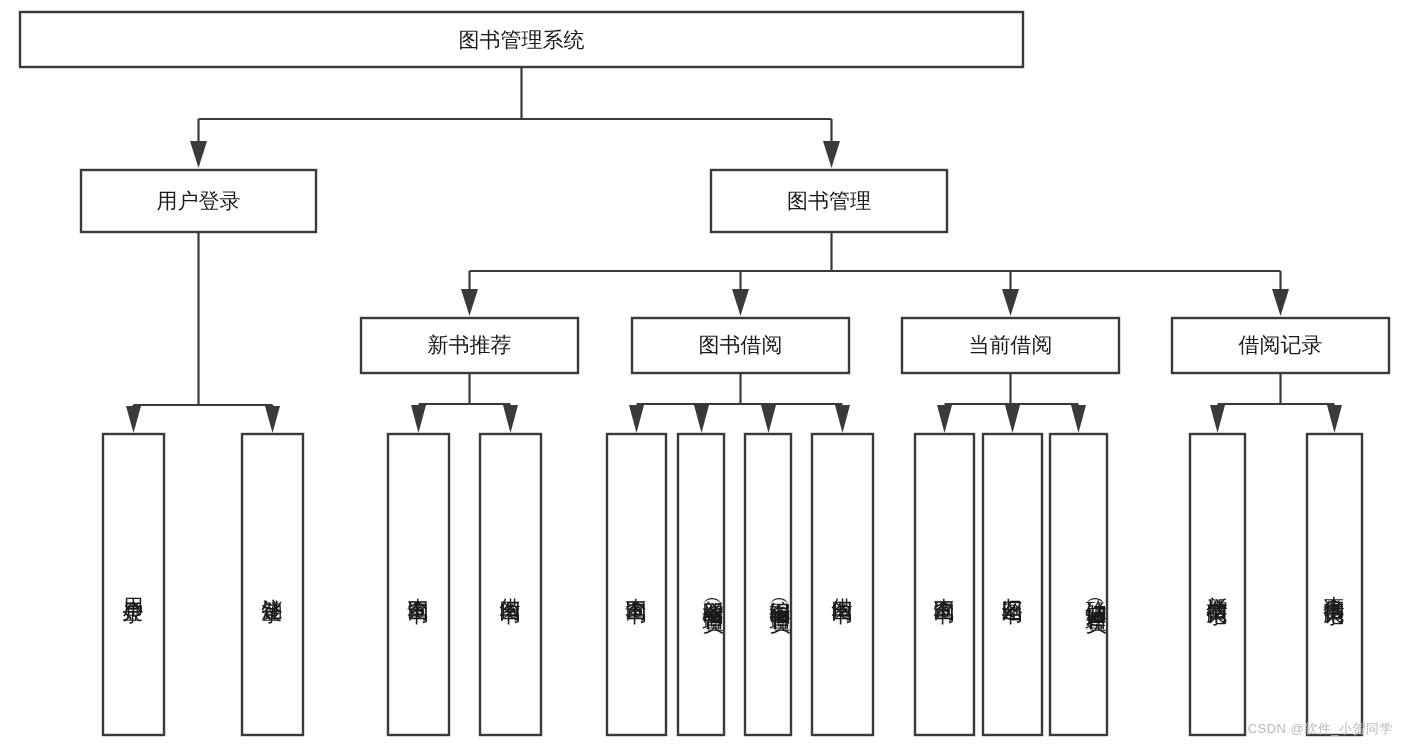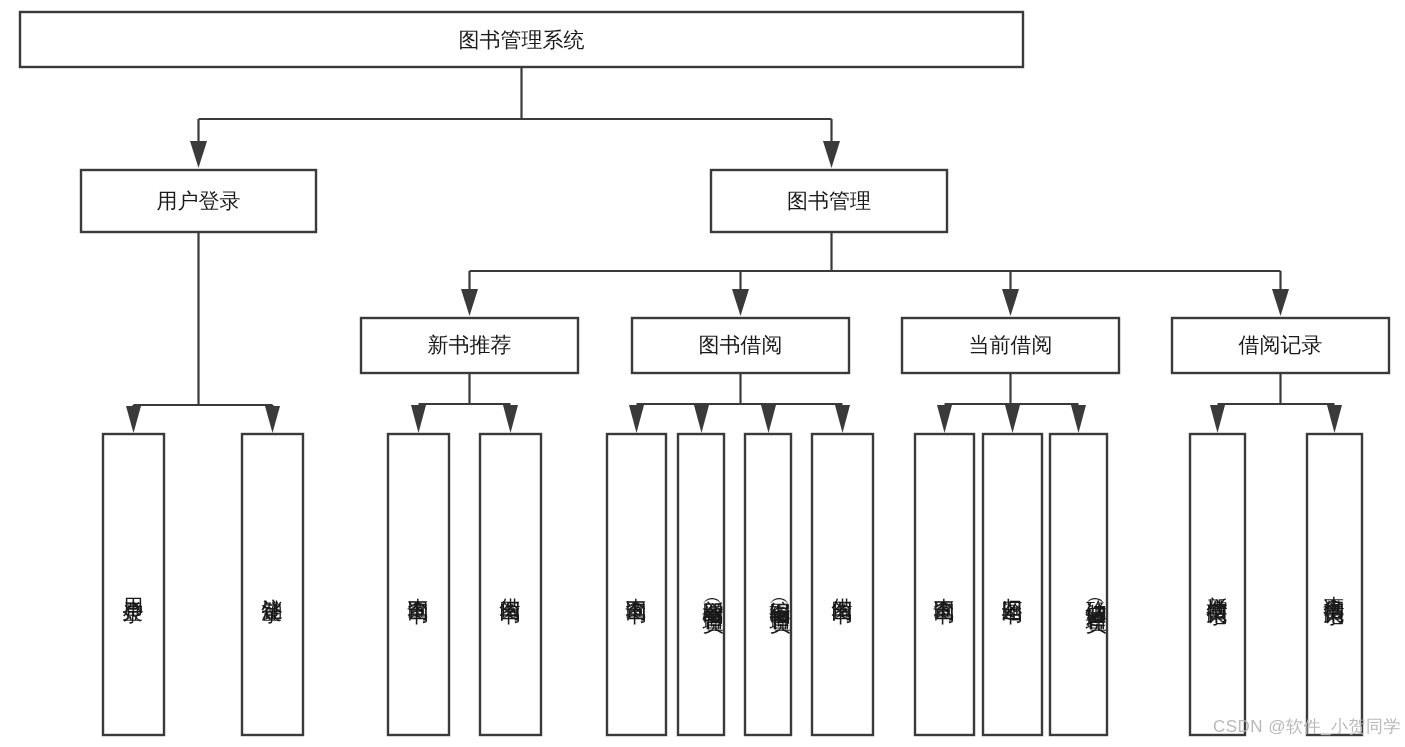--- a/index.html
+++ b/index.html
@@ -61,24 +61,24 @@
     color: #1a1a1a;
     display: flex;
     align-items: center;
     justify-content: center;
     text-align: center;
     white-space: nowrap;
     pointer-events: none;
   }
   .watermark {
     position: absolute;
-    right: 4px;
+    right: 12px;
     bottom: 4px;
     font-family: "Liberation Sans", "DejaVu Sans", sans-serif;
-    font-size: 17px;
+    font-size: 13px;
     color: #b9b9b9;
     letter-spacing: 0.5px;
     white-space: nowrap;
   }
 </style>
 </head>
 <body>
 
 <div id="diagram-root">
 

